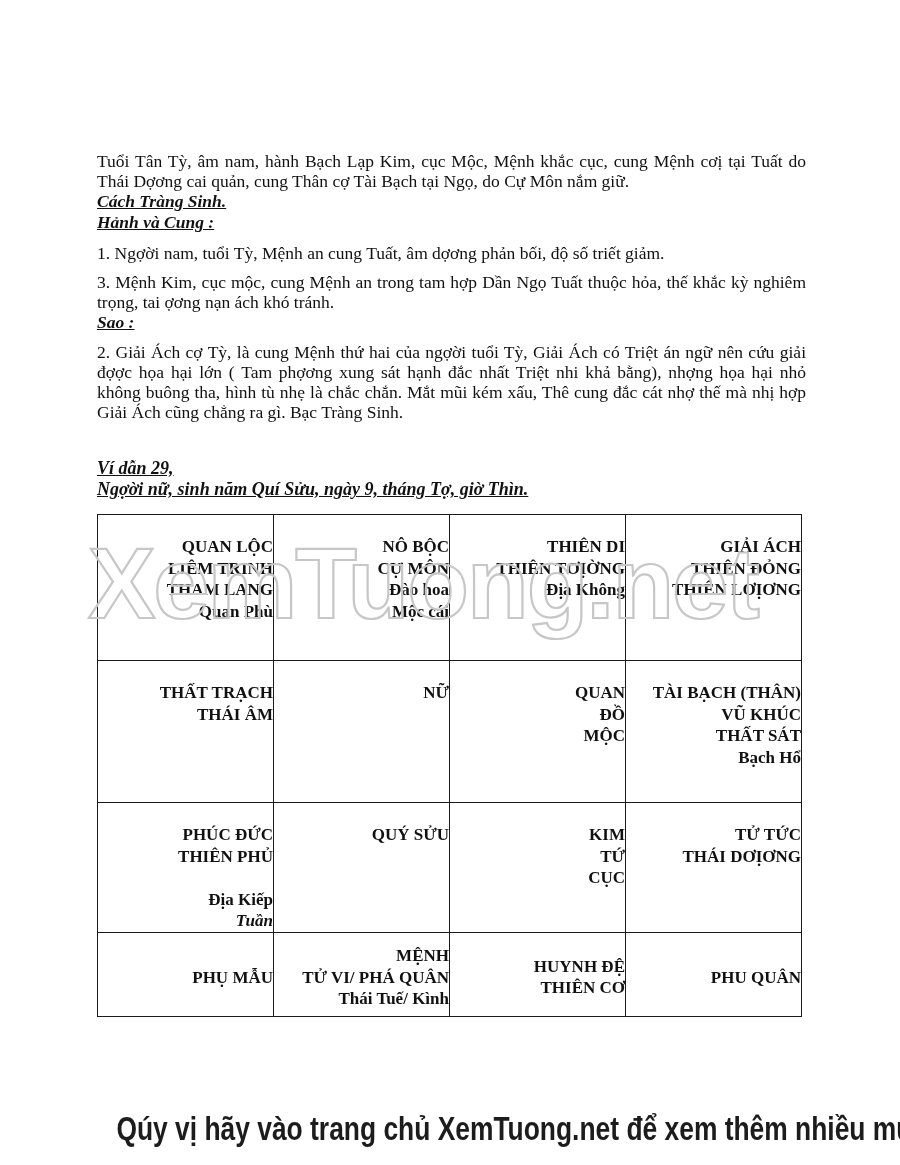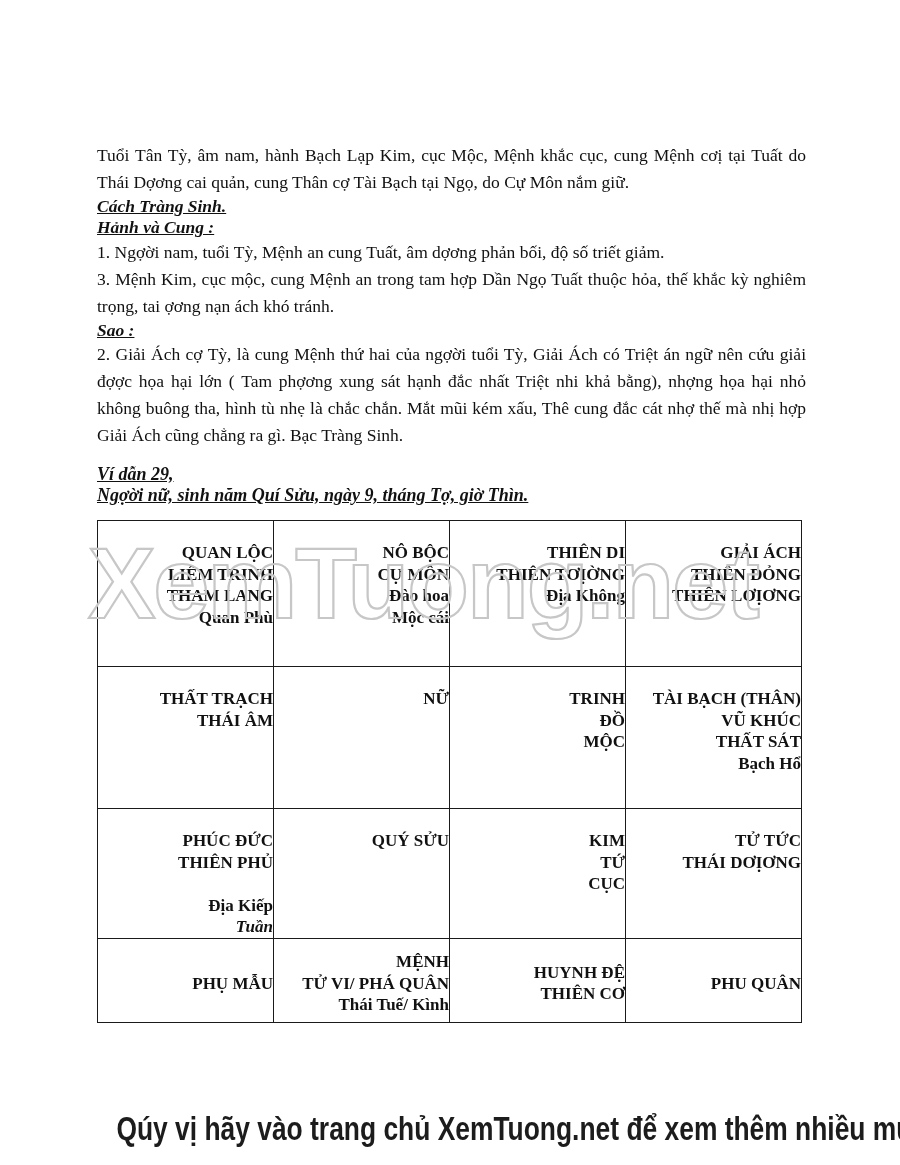--- a/index.html
+++ b/index.html
@@ -1,23 +1,23 @@
 <!DOCTYPE html>
 <html><head>
 <meta charset="utf-8">
 <style>
   * { margin:0; padding:0; box-sizing:border-box; }
   html,body { width:900px; height:1165px; background:#ffffff; overflow:hidden; }
   body { position:relative; font-family:"Liberation Serif", serif; color:#111; }
 
   .doc { position:absolute; left:97px; top:142px; width:709px; }
-  .para { font-size:17.5px; line-height:27px; text-align:justify; }
+  .para { font-size:17.5px; line-height:20px; text-align:justify;margin-top:9px; }
   .h-bi { font-size:17.5px; line-height:21.3px; font-weight:bold; font-style:italic;text-decoration:underline; }
 
-  .example { margin-top:15px; }
+  .example { margin-top:36px; }
   .example .h-bi { font-size:18px; }
 
   
   table.chart { border-collapse:collapse; margin-top:14px; width:704px; table-layout:fixed; }
   table.chart td {
     border:1.4px solid #1a1a1a;
     width:176px;
     vertical-align:top;
     text-align:right;
     font-size:17px;
@@ -92,21 +92,21 @@
 THIÊN TƠỊỜNG
 Địa Không</td>
       <td>GIẢI ÁCH
 THIÊN ĐỎNG
 THIÊN LƠỊƠNG</td>
     </tr>
     <tr class="r2">
       <td>THẤT TRẠCH
 THÁI ÂM</td>
       <td class="bold pad-mid">NỮ</td>
-      <td class="bold">TRINH
+      <td class="bold">QUAN
 ĐỒ
 MỘC</td>
       <td>TÀI BẠCH (THÂN)
 VŨ KHÚC
 THẤT SÁT
 Bạch Hổ</td>
     </tr>
     <tr class="r3">
       <td><span>PHÚC ĐỨC
 THIÊN PHỦ

